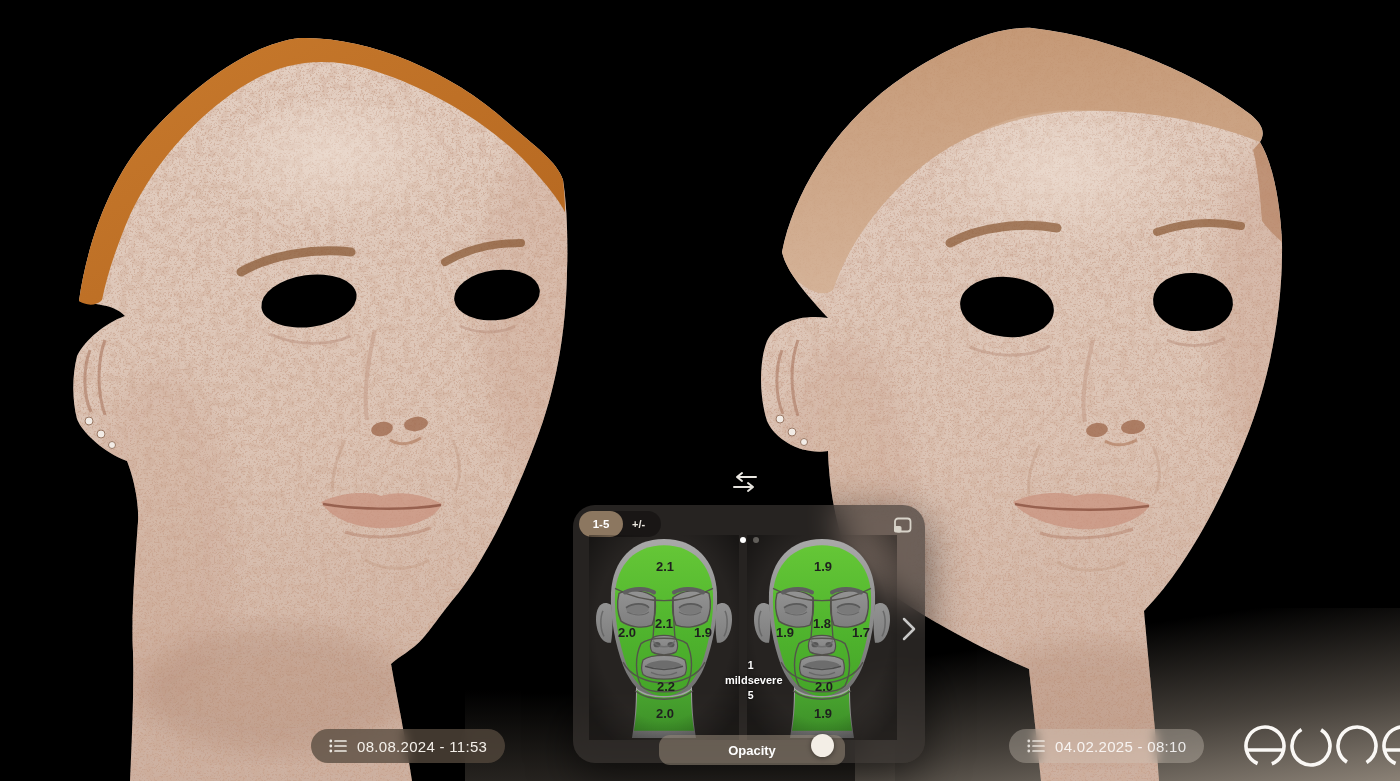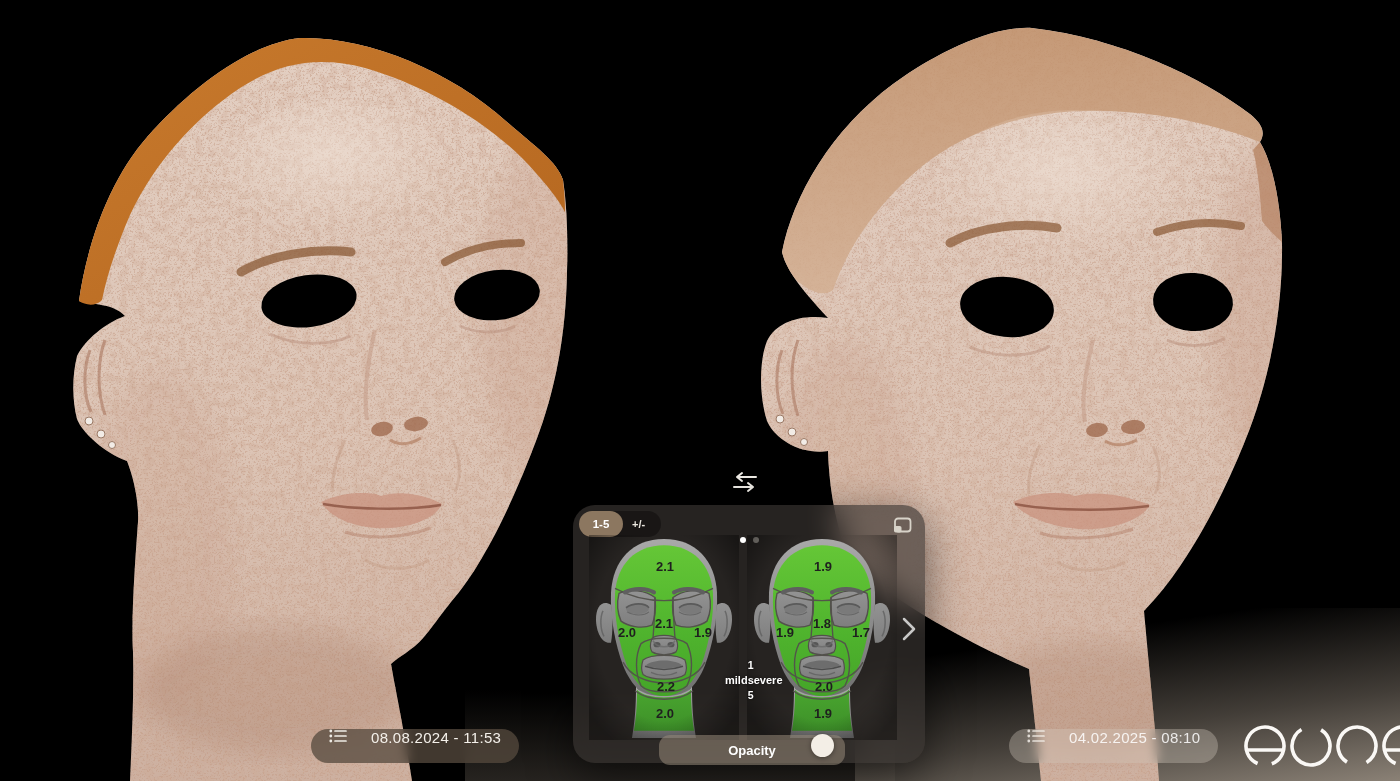--- a/index.html
+++ b/index.html
@@ -55,21 +55,21 @@
 
   
   .slider{left:86px;top:230px;width:186px;height:30px;border-radius:11px;
     background:rgba(152,138,122,.55);cursor:pointer;}
   .slider-label{position:absolute;left:0;right:0;top:0;bottom:0;display:flex;align-items:center;
     justify-content:center;color:#fff;font-size:13px;font-weight:bold;}
   .knob{position:absolute;left:152px;top:-1px;width:23px;height:23px;border-radius:50%;
     background:#f3eee6;box-shadow:0 1px 5px rgba(0,0,0,.4);cursor:grab;}
 
   
-  .badge{height:34px;border-radius:17px;display:flex;gap:24px;
+  .badge{height:34px;border-radius:17px;display:flex;align-items:center;gap:10px;
     padding:0 18px;cursor:pointer;
     -webkit-backdrop-filter:blur(6px);backdrop-filter:blur(6px);}
   .badge-left{left:266px;top:729px;background:rgba(86,74,62,.76);}
   .badge-right{left:964px;top:729px;background:rgba(214,204,192,.34);}
   .badge-text{font-size:15px;font-weight:500;letter-spacing:.3px;color:#f4f0ea;white-space:nowrap;}
   .badge-right .badge-text{color:rgba(255,255,255,.85);}
   .badge-right svg{opacity:.85;}
 
   
   .logo{left:1196px;top:721px;width:186px;height:48px;}

